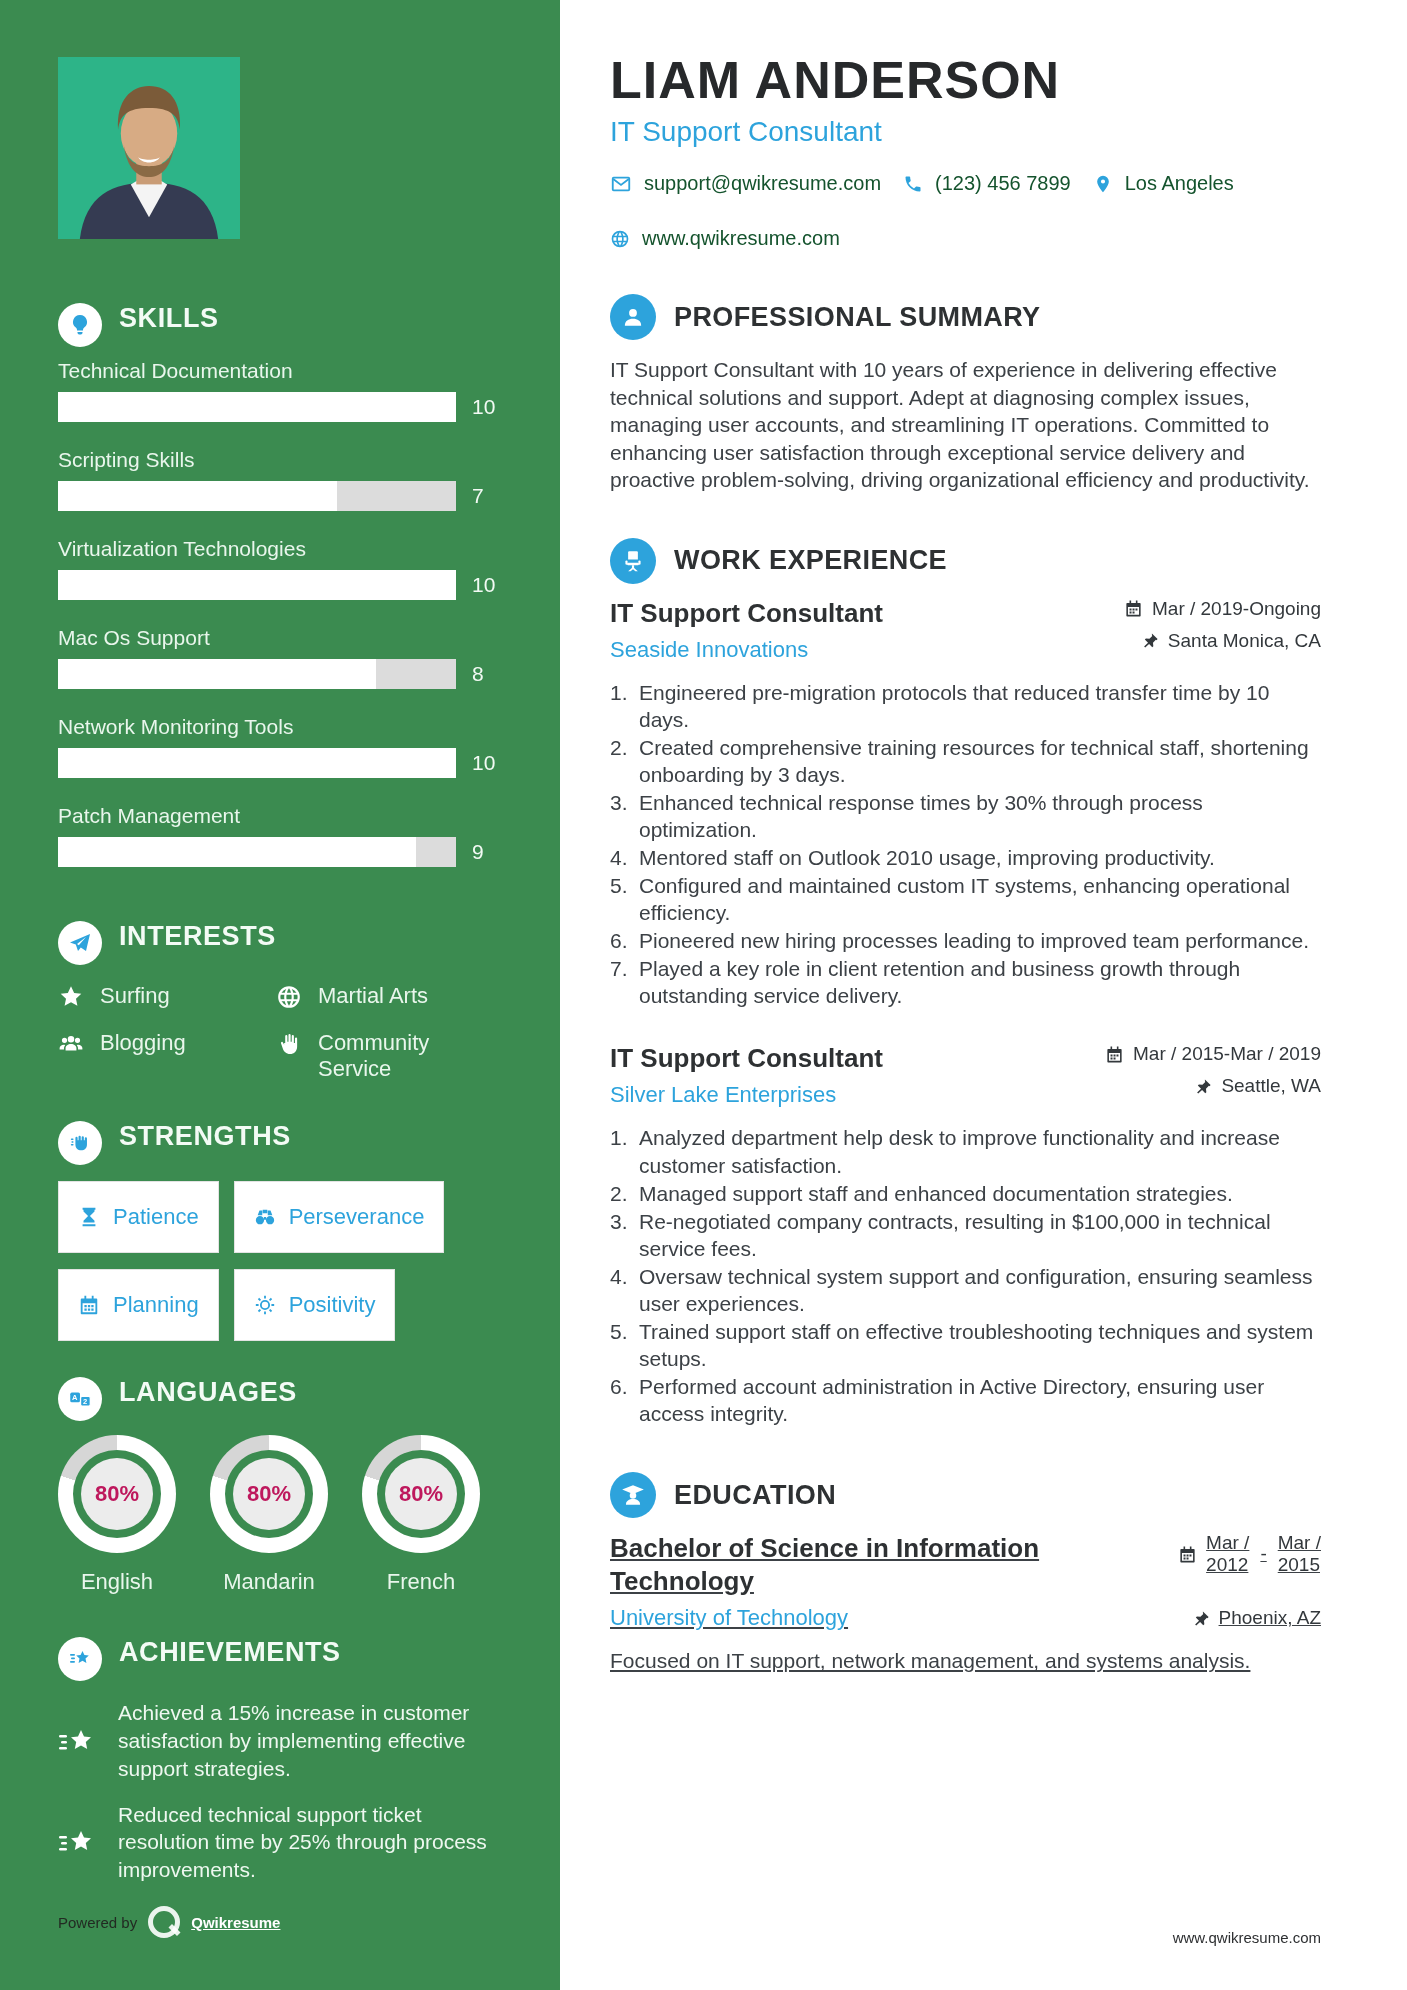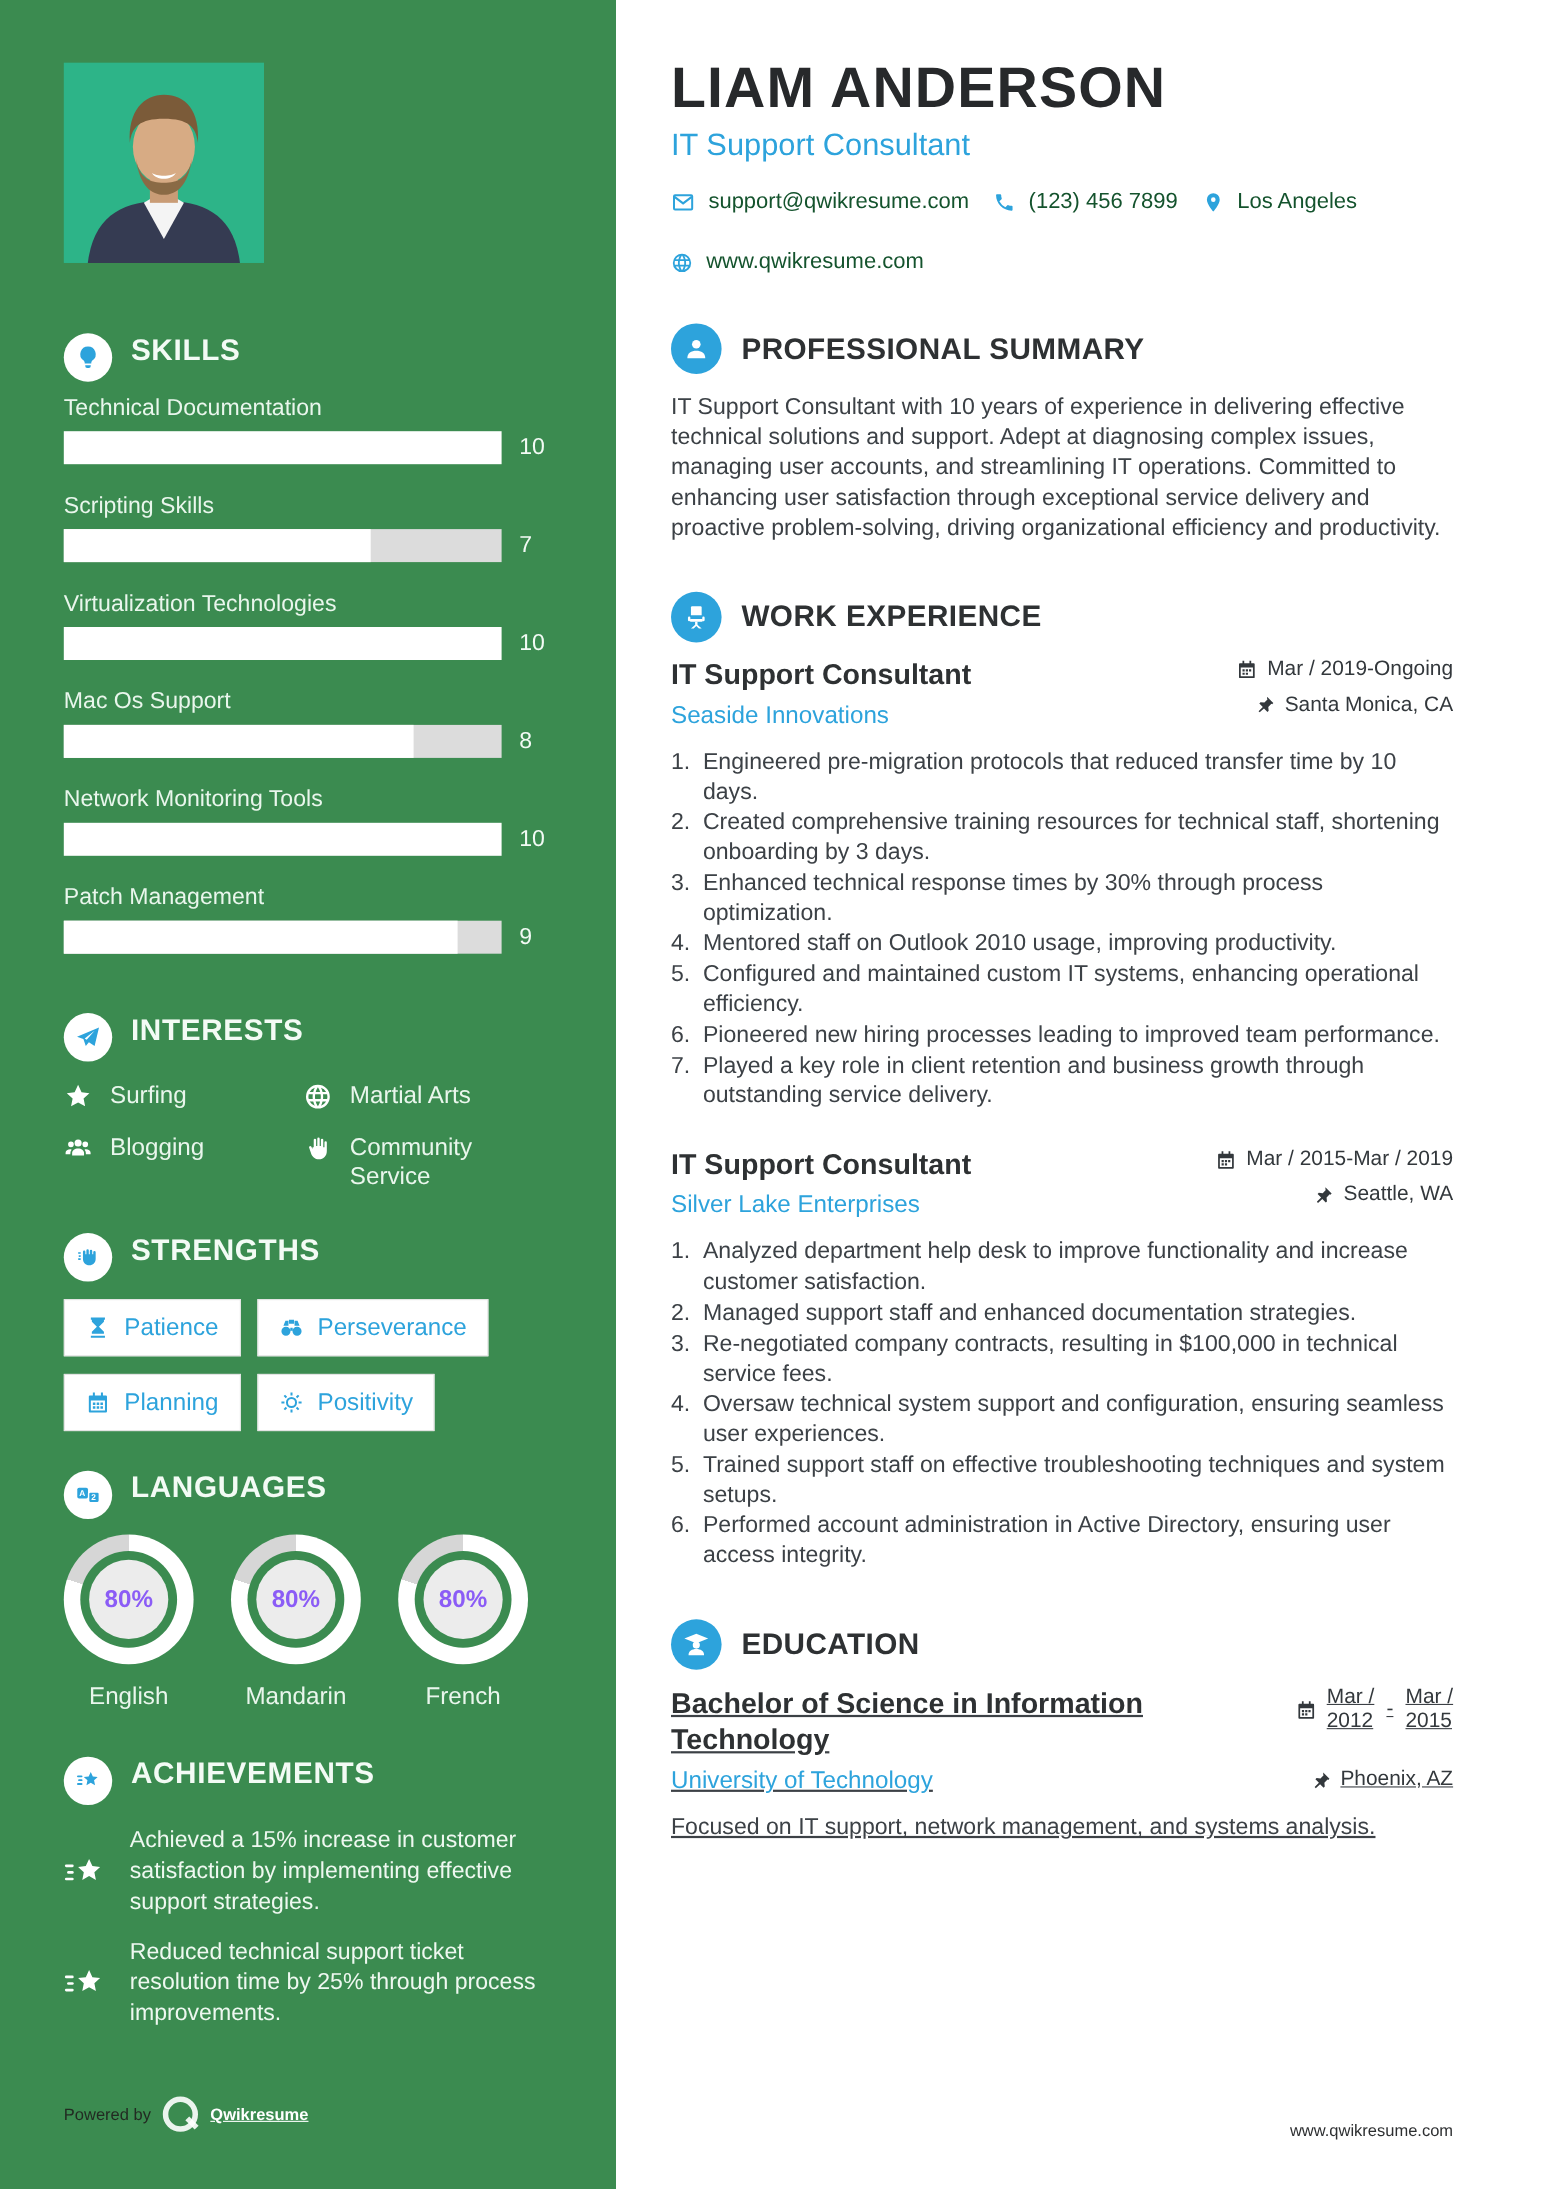--- a/index.html
+++ b/index.html
@@ -25,28 +25,28 @@
   .bar-fill{ height:100%; background:#ffffff; }
   .skill-value{ font-size:21px; color:#f2faf4; }
 
   .interests{ margin-top:28px; }
   .interest-grid{ margin-top:18px; display:grid; grid-template-columns:218px 1fr; row-gap:20px; }
   .interest-item{ display:flex; gap:16px; font-size:22px; color:#e9f6ec; line-height:1.2; }
   .interest-item svg{ flex:0 0 auto; margin-top:1px; }
 
   .strengths{ margin-top:38px; }
   .pill-wrap{ margin-top:16px; display:flex; flex-wrap:wrap; gap:16px 15px; max-width:442px; }
-  .pill{ background:#ffffff; border:1px solid #e3e3e3; display:flex; align-items:center; gap:13px; padding:12px 19px; font-size:22px; color:#2da3dc; }
+  .pill{ background:#ffffff; border:1px solid #e3e3e3; display:flex; align-items:center; gap:13px; padding:22px 19px; font-size:22px; color:#2da3dc; }
 
   .languages{ margin-top:36px; }
   .lang-row{ margin-top:14px; display:flex; gap:34px; }
   .lang-item{ display:flex; flex-direction:column; align-items:center; width:118px; }
   .donut{ width:118px; height:118px; border-radius:50%; background:conic-gradient(#ffffff 0 288deg, #d6d6d6 288deg 360deg); position:relative; display:flex; align-items:center; justify-content:center; }
   .donut::before{ content:""; position:absolute; inset:15px; border-radius:50%; background:#3b8b50; }
-  .donut-inner{ position:relative; width:72px; height:72px; border-radius:50%; background:#ececec; display:flex; align-items:center; justify-content:center; font-size:22px; font-weight:700; color:#8b5cf6; }
+  .donut-inner{ position:relative; width:72px; height:72px; border-radius:50%; background:#ececec; display:flex; align-items:center; justify-content:center; font-size:22px; font-weight:700; color:#be185d; }
   .lang-label{ margin-top:16px; font-size:22px; color:#e9f6ec; }
 
   .achievements{ margin-top:42px; }
   .ach-list{ margin-top:18px; }
   .ach-item{ display:flex; gap:22px; margin-bottom:18px;align-items:center; }
   .ach-item svg{ flex:0 0 auto; margin-top:4px; }
   .ach-text{ font-size:21px; line-height:1.33; color:#eef8f0; }
 
   .powered{ margin-top:auto; display:flex; align-items:center; gap:11px; font-size:15px; color:#222a22; }
   .q-logo{ width:32px; height:32px; border-radius:50%; border:5px solid rgba(255,255,255,.9); position:relative; }

